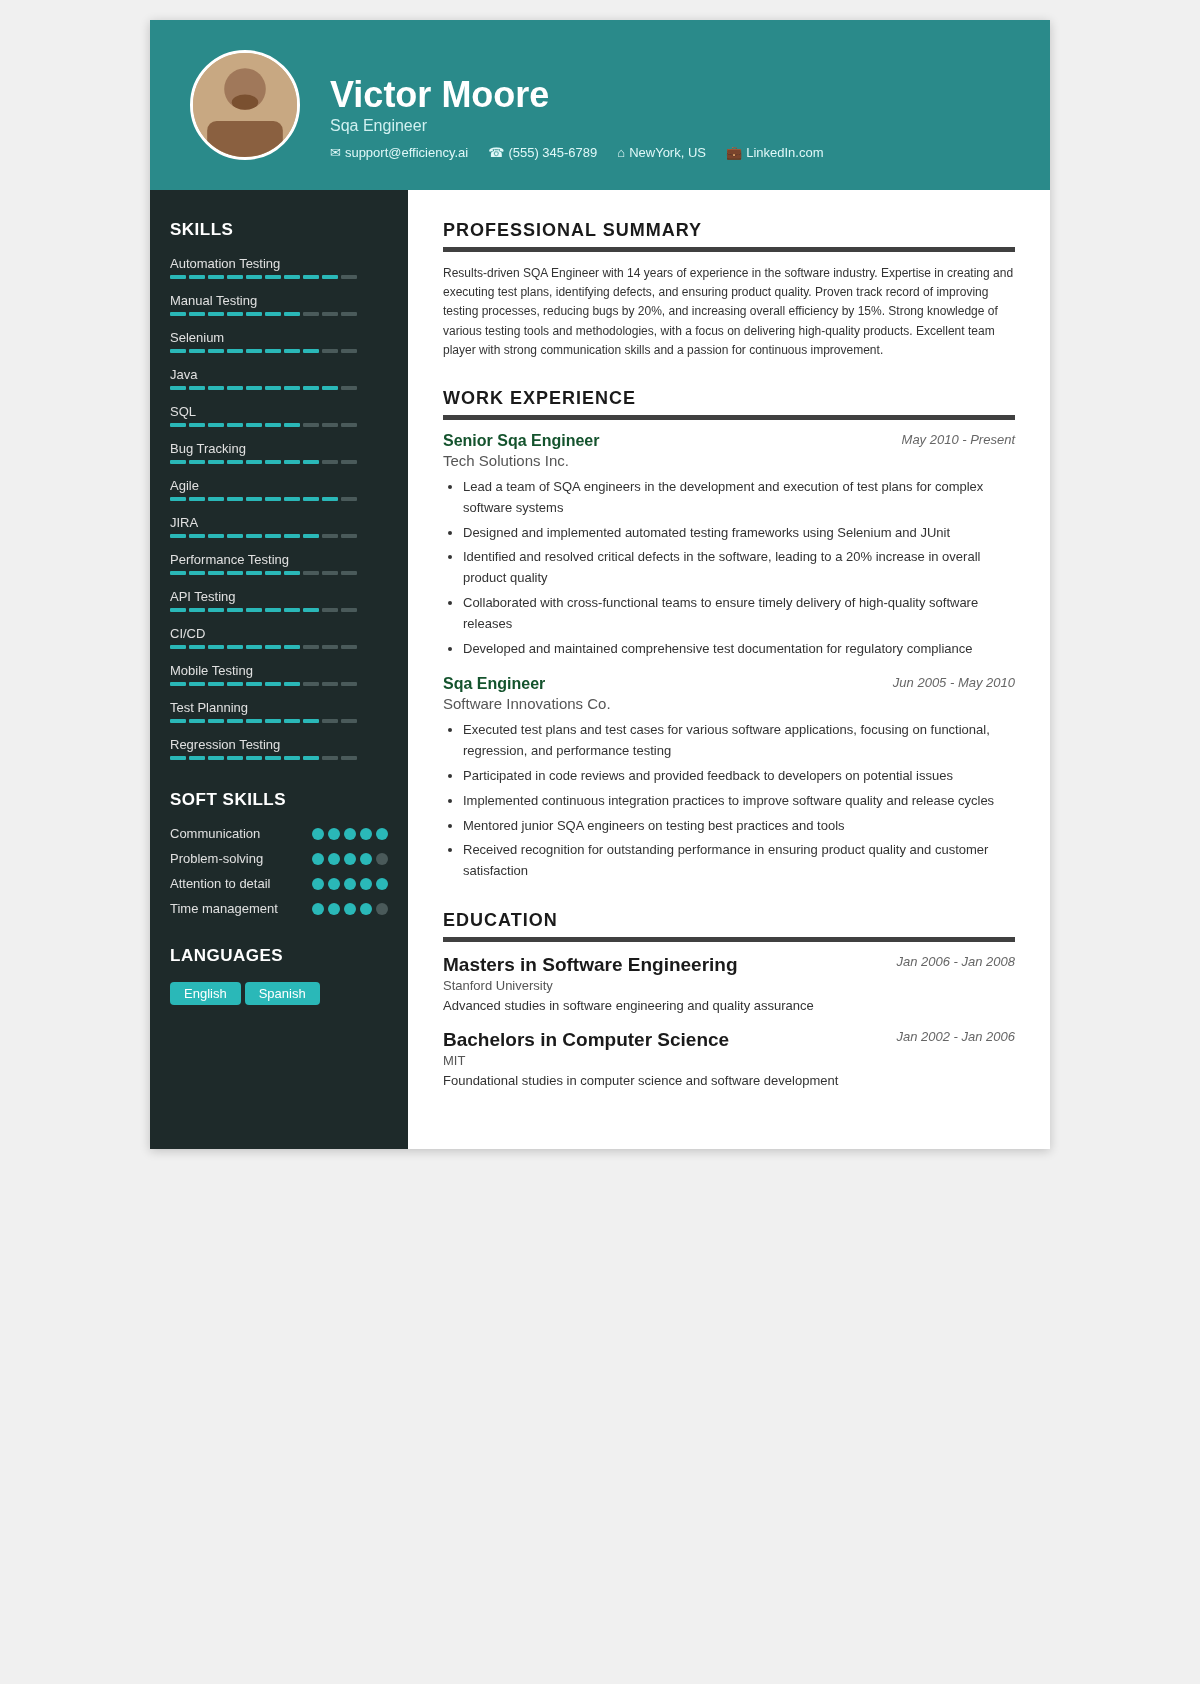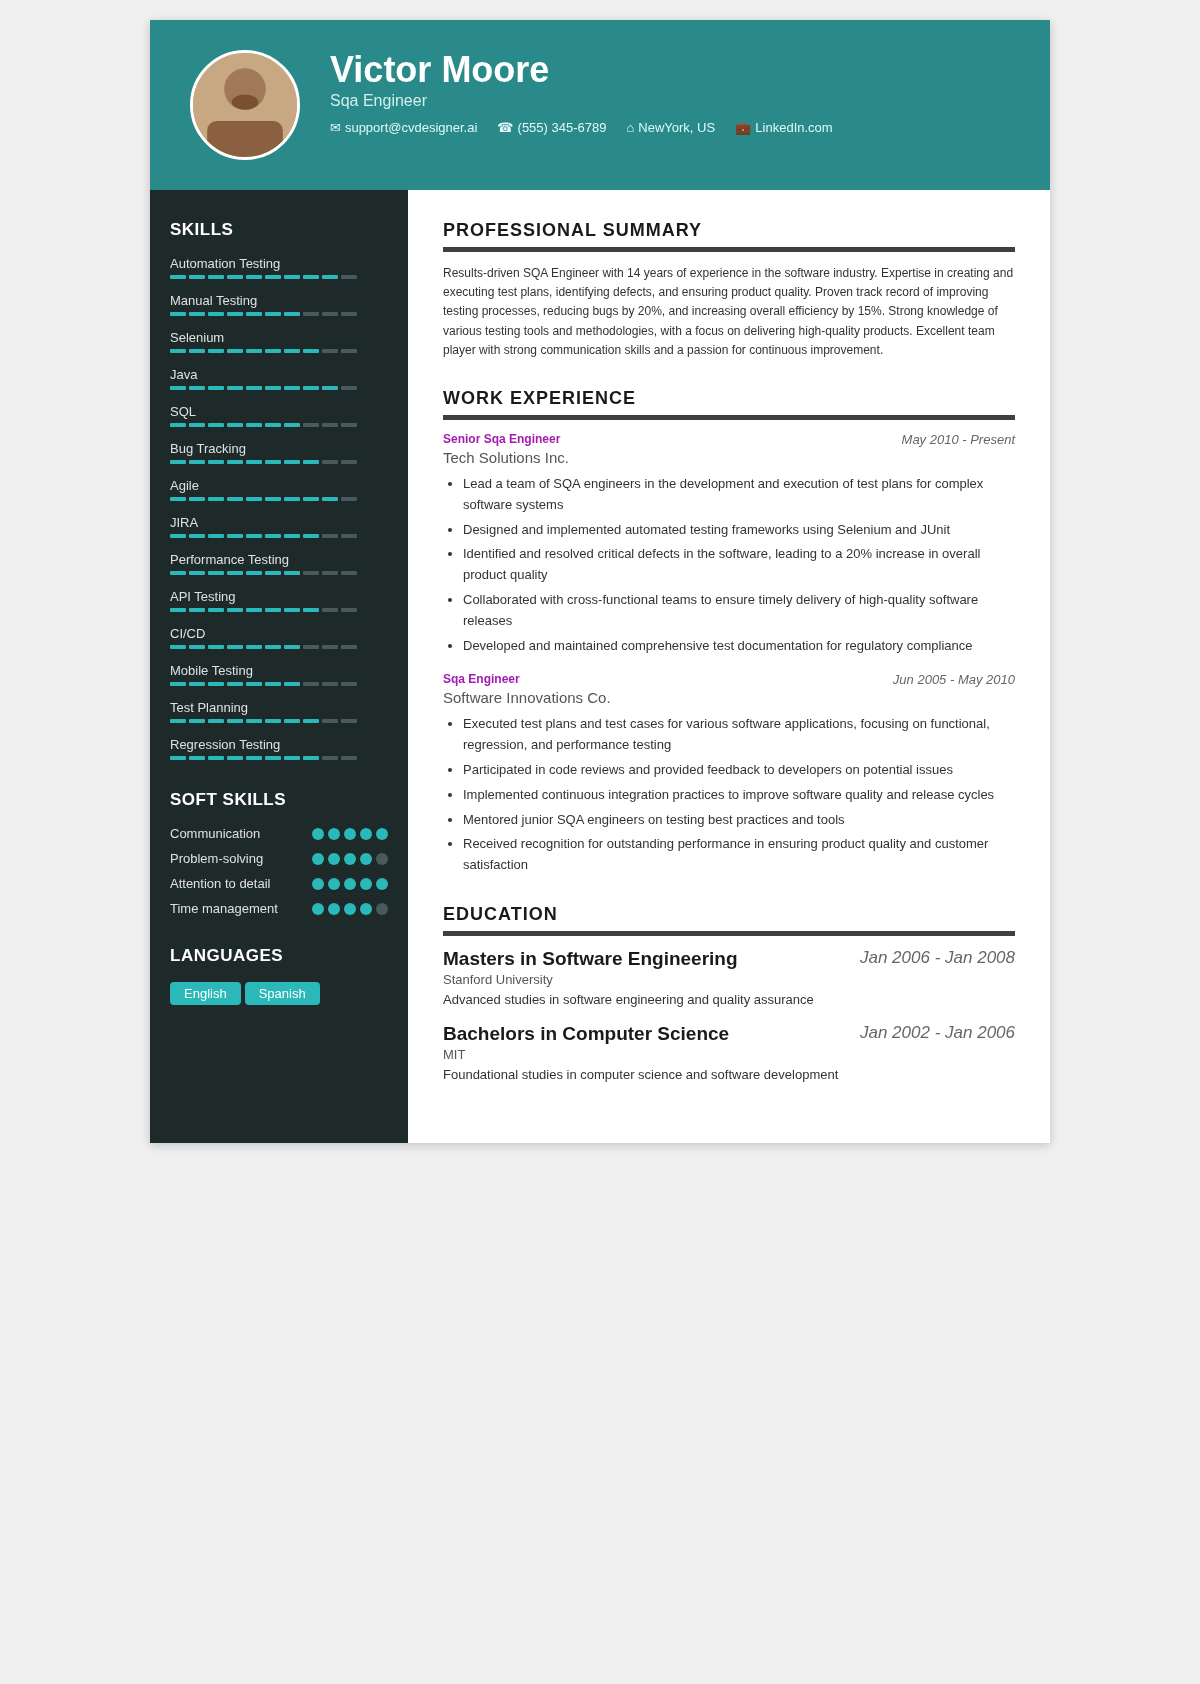--- a/index.html
+++ b/index.html
@@ -12,21 +12,21 @@
     }
     .resume {
       width: 900px;
       background: #fff;
       box-shadow: 0 2px 10px rgba(0,0,0,0.2);
     }
     
     .header {
       background: #2a8a8a;
       display: flex;
-      align-items: flex-start;
+      align-items: flex-end;
       padding: 30px 40px;
       gap: 30px;
     }
     .avatar {
       width: 110px;
       height: 110px;
       border-radius: 50%;
       overflow: hidden;
       border: 3px solid #fff;
       flex-shrink: 0;
@@ -167,23 +167,23 @@
       color: #333;
       line-height: 1.6;
     }
     .job-header {
       display: flex;
       justify-content: space-between;
       align-items: flex-start;
       margin-bottom: 2px;
     }
     .job-title {
-      font-size: 12px;
+      font-size: 16px;
       font-weight: bold;
-      color: #a21caf;
+      color: #14532d;
     }
     .job-date {
       font-size: 13px;
       color: #666;
       font-style: italic;
     }
     .job-company {
       font-size: 15px;
       color: #555;
       margin-bottom: 8px;
@@ -203,21 +203,21 @@
       justify-content: space-between;
       align-items: flex-start;
       margin-bottom: 2px;
     }
     .edu-degree {
       font-size: 19px;
       font-weight: bold;
       color: #1a1a1a;
     }
     .edu-date {
-      font-size: 17px;
+      font-size: 13px;
       color: #666;
       font-style: italic;
     }
     .edu-school {
       font-size: 13px;
       color: #555;
       margin-bottom: 3px;
     }
     .edu-desc {
       font-size: 13px;
@@ -241,21 +241,21 @@
 
         <ellipse cx="55" cy="52" rx="14" ry="8" fill="#7a5030"></ellipse>
       </svg>
     </div>
     <div class="header-info">
       <div class="header-name">Victor Moore</div>
       <div class="header-title">Sqa Engineer</div>
       <div class="header-contacts">
         <span class="contact-item">
           <span>✉</span>
-          <span>support@cvdesigner.ai</span>
+          <span>support@efficiency.ai</span>
         </span>
         <span class="contact-item">
           <span>☎</span>
           <span>(555) 345-6789</span>
         </span>
         <span class="contact-item">
           <span>⌂</span>
           <span>NewYork, US</span>
         </span>
         <span class="contact-item">

